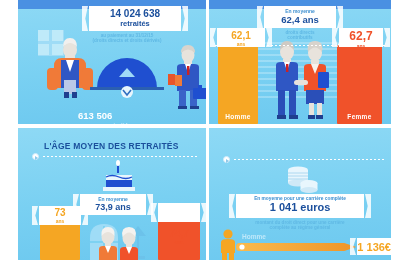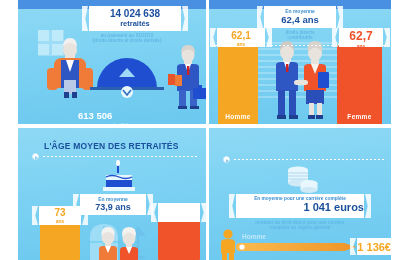--- a/index.html
+++ b/index.html
@@ -295,21 +295,21 @@
       <rect x="3" y="4" width="20" height="13" fill="#e8f6fd"></rect>
       <ellipse cx="13" cy="17" rx="10" ry="3.4" fill="#cfe9f7"></ellipse>
       <path d="M3 7 h20 M3 10 h20 M3 13 h20" stroke="#9fd2ec" stroke-width=".8"></path>
       <ellipse cx="24" cy="17" rx="8.5" ry="3" fill="#e8f6fd"></ellipse>
       <rect x="15.5" y="17" width="17" height="7" fill="#e8f6fd"></rect>
       <ellipse cx="24" cy="24" rx="8.5" ry="3" fill="#cfe9f7"></ellipse>
     </svg>
 
     <div class="ribbon" style="left:27px;top:66px;width:128px;height:24px;padding-top:2px;">
       <span class="small" style="font-size:4.8px;">En moyenne pour une carrière complète</span>
-      <span class="big" style="font-size:11px;text-align:right;">1 041 euros</span>
+      <span class="big" style="font-size:11px;">1 041 euros</span>
     </div>
     <div class="cap-text" style="left:25px;top:92px;width:132px;">
       <span>montant du droit direct pour une carrière</span><br>
       <span>complète au régime général</span>
     </div>
 
     <svg style="position:absolute;left:10px;top:101px;" width="18" height="31">
       <circle cx="9" cy="5" r="4.6" fill="#f5a623"></circle>
       <path d="M2 13 q0 -3 7 -3 q7 0 7 3 v11 h-14z" fill="#f5a623"></path>
       <rect x="3" y="22" width="5" height="9" fill="#f5a623"></rect>

